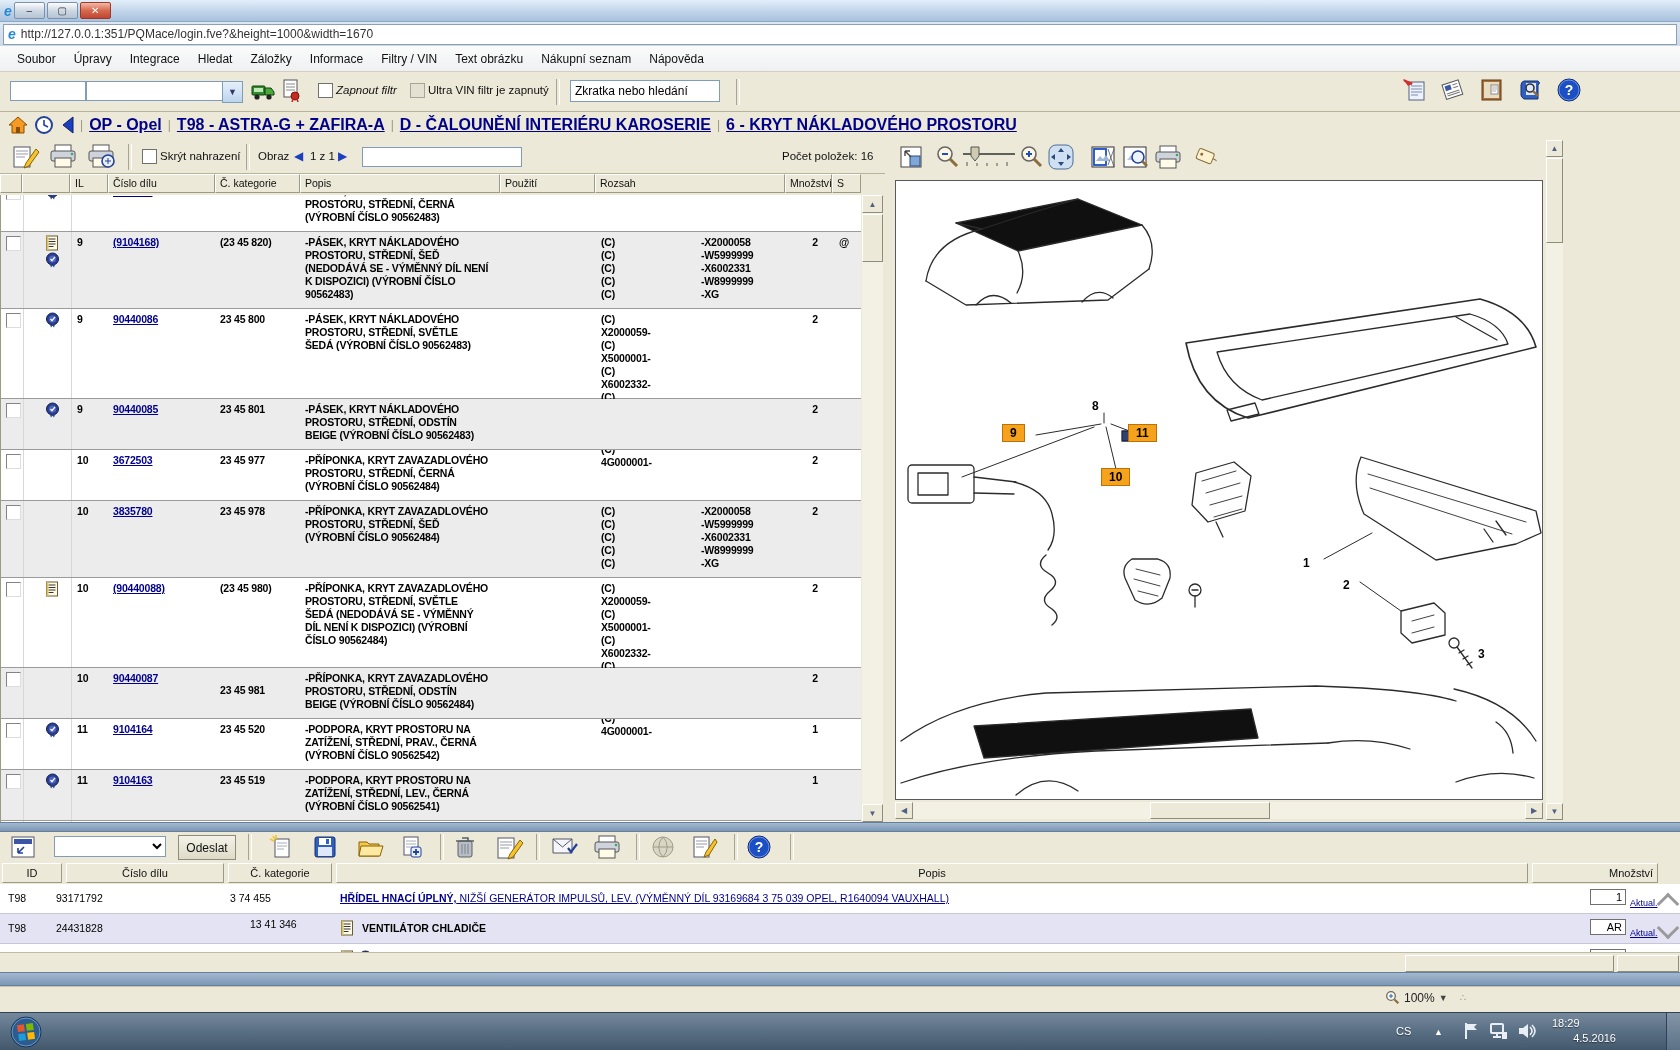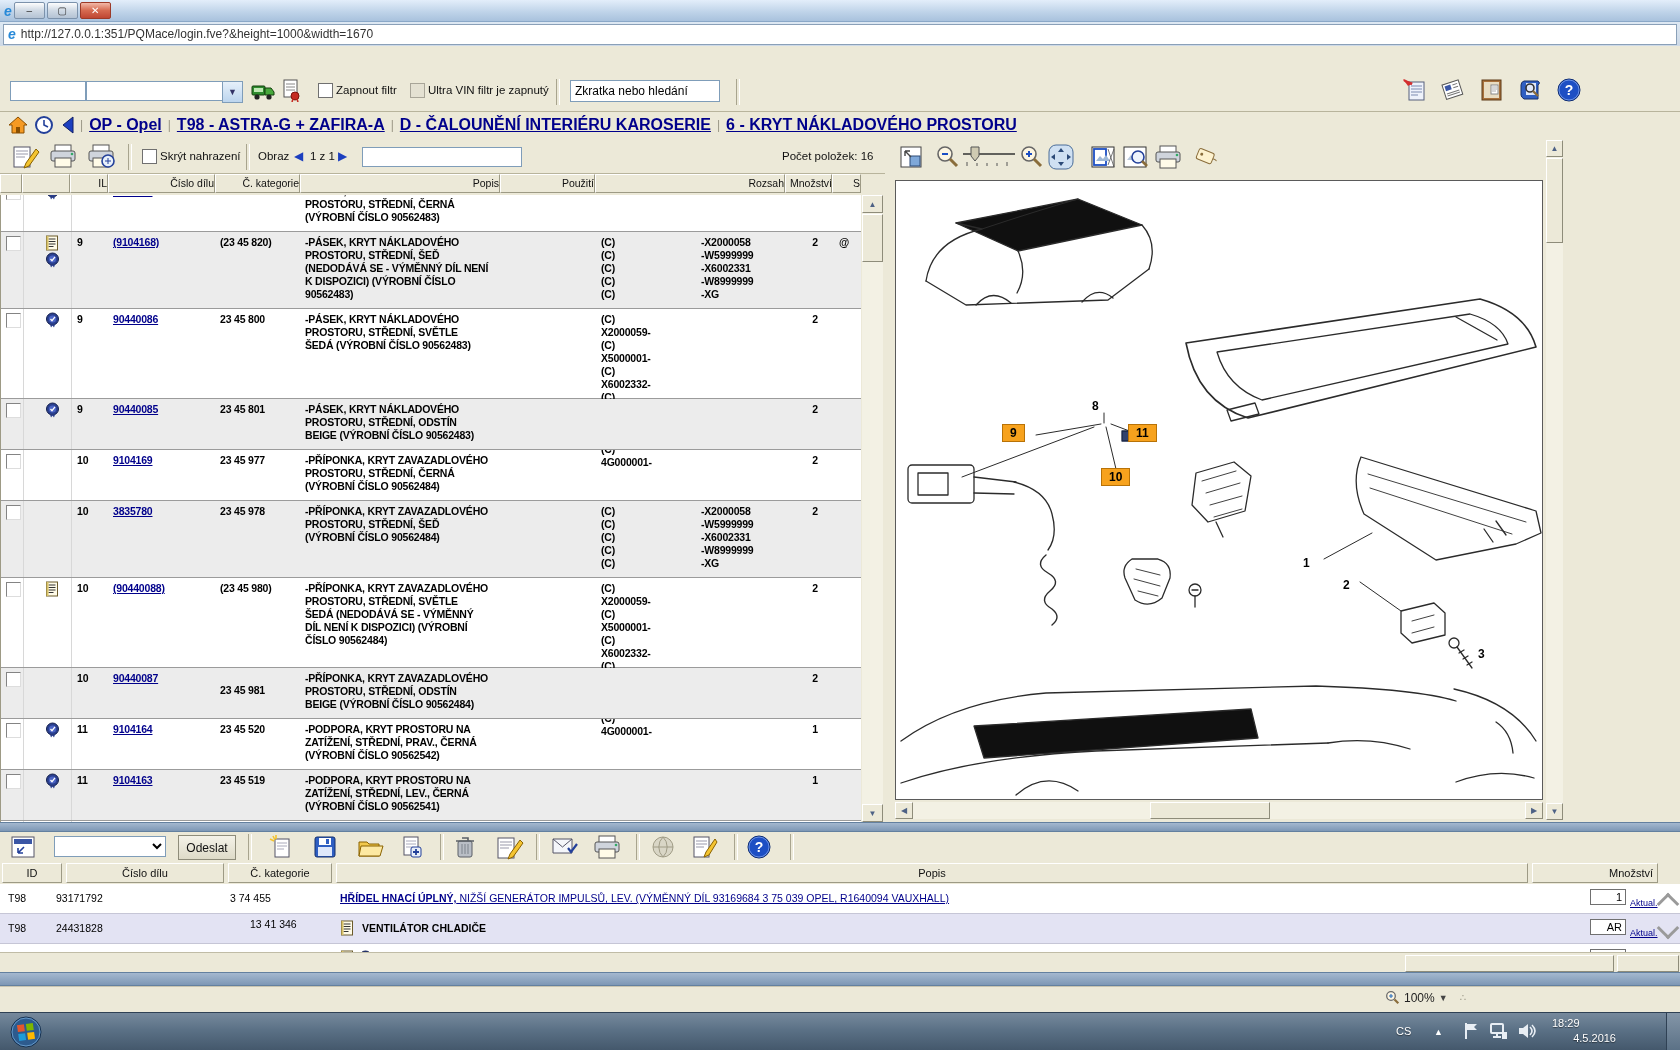--- a/index.html
+++ b/index.html
@@ -88,40 +88,52 @@
     <span class="winbtn close">✕</span>
   </div>
 
   <div id="addressbar" class="abs">
     <div id="urlbox">
       <span class="ielogo">e</span>
       <span class="url">http://127.0.0.1:351/PQMace/login.fve?&amp;height=1000&amp;width=1670</span>
     </div>
   </div>
 
+  <div id="menubar" class="abs">
+      <span class="menuitem">Soubor</span>
+      <span class="menuitem">Úpravy</span>
+      <span class="menuitem">Integrace</span>
+      <span class="menuitem">Hledat</span>
+      <span class="menuitem">Záložky</span>
+      <span class="menuitem">Informace</span>
+      <span class="menuitem">Filtry / VIN</span>
+      <span class="menuitem">Text obrázku</span>
+      <span class="menuitem">Nákupní seznam</span>
+      <span class="menuitem">Nápověda</span>
+    </div>
 
   <div id="filterbar" class="abs">
     <input class="tfield abs" style="left: 10px; top: 9px; width: 76px;">
     <input class="tfield abs" style="left: 86px; top: 9px; width: 137px;">
     <div class="combo-btn abs" style="left:222px;top:9px;">▼</div>
     <span class="abs" style="left:250px;top:6px;"><span><svg width="26" height="24" viewBox="0 0 26 24">
             <rect x="2" y="8" width="13" height="9" rx="1" fill="#2e8b2e" stroke="#14400f"></rect>
             <path d="M15 10 h6 l3 4 v3 h-9 z" fill="#47a83c" stroke="#14400f"></path>
             <circle cx="7" cy="19" r="2.6" fill="#222"></circle>
             <circle cx="19" cy="19" r="2.6" fill="#222"></circle>
             <rect x="4" y="10" width="9" height="4" fill="#bfe8b4"></rect>
           </svg></span></span>
     <span class="abs" style="left:280px;top:6px;"><span><svg width="22" height="24" viewBox="0 0 22 24">
             <rect x="4" y="2" width="13" height="17" fill="#fff" stroke="#555"></rect>
             <path d="M6 6 h9 M6 9 h9 M6 12 h9" stroke="#888"></path>
             <circle cx="15" cy="18" r="4" fill="#c62b22" stroke="#7d130d"></circle>
             <path d="M13 21 l-1 3 M17 21 l1 3" stroke="#c62b22" stroke-width="1.6"></path>
           </svg></span></span>
     <span class="cb abs" style="left:318px;top:11px;"></span>
-    <span class="lbl abs" style="left:336px;top:12px;">Zapnout filtr</span>
+    <span class="lbl abs" style="left:336px;top:12px;font-style:italic;">Zapnout filtr</span>
     <span class="cb disabled abs" style="left:410px;top:11px;"></span>
     <span class="lbl abs" style="left:428px;top:12px;">Ultra VIN filtr je zapnutý</span>
     <div class="groove abs" style="left:556px;top:7px;"></div>
     <input class="tfield abs" style="left: 570px; top: 8px; width: 150px; height: 22px;" value="Zkratka nebo hledání">
     <div class="groove abs" style="left:736px;top:7px;"></div>
     <div class="abs" id="filter-icons-right" style="left:1400px;top:5px;display:flex;gap:11px;">
         <span>
           <svg width="28" height="26" viewBox="0 0 28 26">
             <rect x="9" y="5" width="15" height="18" fill="#eef2fb" stroke="#56617c"></rect>
             <path d="M11 9 h11 M11 12 h11 M11 15 h11 M11 18 h7" stroke="#7d8bb0"></path>
@@ -212,21 +224,21 @@
       <span class="cb abs" style="left:142px;top:9px;"></span>
       <span class="lbl abs" style="left:160px;top:10px;">Skrýt nahrazení</span>
       <div class="groove abs" style="left:246px;top:4px;"></div>
       <span class="lbl abs" style="left:258px;top:10px;">Obraz</span>
       <span class="abs" style="left:294px;top:9px;color:#1c3fbf;font-size:12px;">◀</span>
       <span class="lbl abs" style="left:310px;top:10px;">1 z 1</span>
       <span class="abs" style="left:338px;top:9px;color:#1c3fbf;font-size:12px;">▶</span>
       <input class="tfield abs" style="left: 362px; top: 7px; width: 160px;">
       <span id="counttext" class="abs" style="left:782px;top:10px;">Počet položek: 16</span>
     </div>
-    <div id="theader" class="abs" style="left:0;top:36px;width:861px;height:19px;text-align:right;">
+    <div id="theader" class="abs" style="left:0;top:36px;width:861px;height:19px;">
         <div class="hcell abs" style="left: 0px; width: 22px;"></div>
         <div class="hcell abs" style="left: 22px; width: 48px;"></div>
         <div class="hcell abs" style="left: 70px; width: 38px;">IL</div>
         <div class="hcell abs" style="left: 108px; width: 107px;">Číslo dílu</div>
         <div class="hcell abs" style="left: 215px; width: 85px;">Č. kategorie</div>
         <div class="hcell abs" style="left: 300px; width: 200px;">Popis</div>
         <div class="hcell abs" style="left: 500px; width: 95px;">Použití</div>
         <div class="hcell abs" style="left: 595px; width: 190px;">Rozsah</div>
         <div class="hcell abs" style="left: 785px; width: 47px;">Množství</div>
         <div class="hcell abs" style="left: 832px; width: 29px;">S</div>
@@ -318,21 +330,21 @@
           <div class="tcell" style="left: 304px; width: 195px; top: 4px;">-PÁSEK, KRYT NÁKLADOVÉHO<br>PROSTORU, STŘEDNÍ, ODSTÍN<br>BEIGE  (VÝROBNÍ ČÍSLO 90562483)</div>
           <div class="tcell" style="left: 600px; top: 4px; width: 58px;"></div>
           <div class="tcell" style="left: 700px; top: 4px; width: 80px;"></div>
           <div class="tcell" style="left: 793px; width: 24px; top: 4px; text-align: right;">2</div>
         </div>
         <div class="trow" style="height: 51px;">
           <div class="colline" style="left: 22px;"></div>
           <div class="colline" style="left: 70px;"></div>
           <span class="cb" style="position: absolute; left: 5px; top: 4px; border-color: rgb(132, 132, 132) rgb(221, 221, 221) rgb(221, 221, 221) rgb(132, 132, 132);"></span>
           <div class="tcell" style="left: 76px; width: 30px; top: 4px;">10</div>
-          <div class="tcell partlink" style="left: 112px; width: 100px; top: 4px;">9104169</div>
+          <div class="tcell partlink" style="left: 112px; width: 100px; top: 4px;">3672503</div>
           <div class="tcell" style="left: 219px; width: 82px; top: 4px;">23 45 977</div>
           <div class="tcell" style="left: 304px; width: 195px; top: 4px;">-PŘÍPONKA, KRYT ZAVAZADLOVÉHO<br>PROSTORU, STŘEDNÍ, ČERNÁ<br>(VÝROBNÍ ČÍSLO 90562484)</div>
           <div class="tcell" style="left: 600px; top: 4px; width: 58px;"></div>
           <div class="tcell" style="left: 700px; top: 4px; width: 80px;"></div>
           <div class="tcell" style="left: 793px; width: 24px; top: 4px; text-align: right;">2</div>
         </div>
         <div class="trow alt" style="height: 77px;">
           <div class="colline" style="left: 22px;"></div>
           <div class="colline" style="left: 70px;"></div>
           <span class="cb" style="position: absolute; left: 5px; top: 4px; border-color: rgb(132, 132, 132) rgb(221, 221, 221) rgb(221, 221, 221) rgb(132, 132, 132);"></span>

